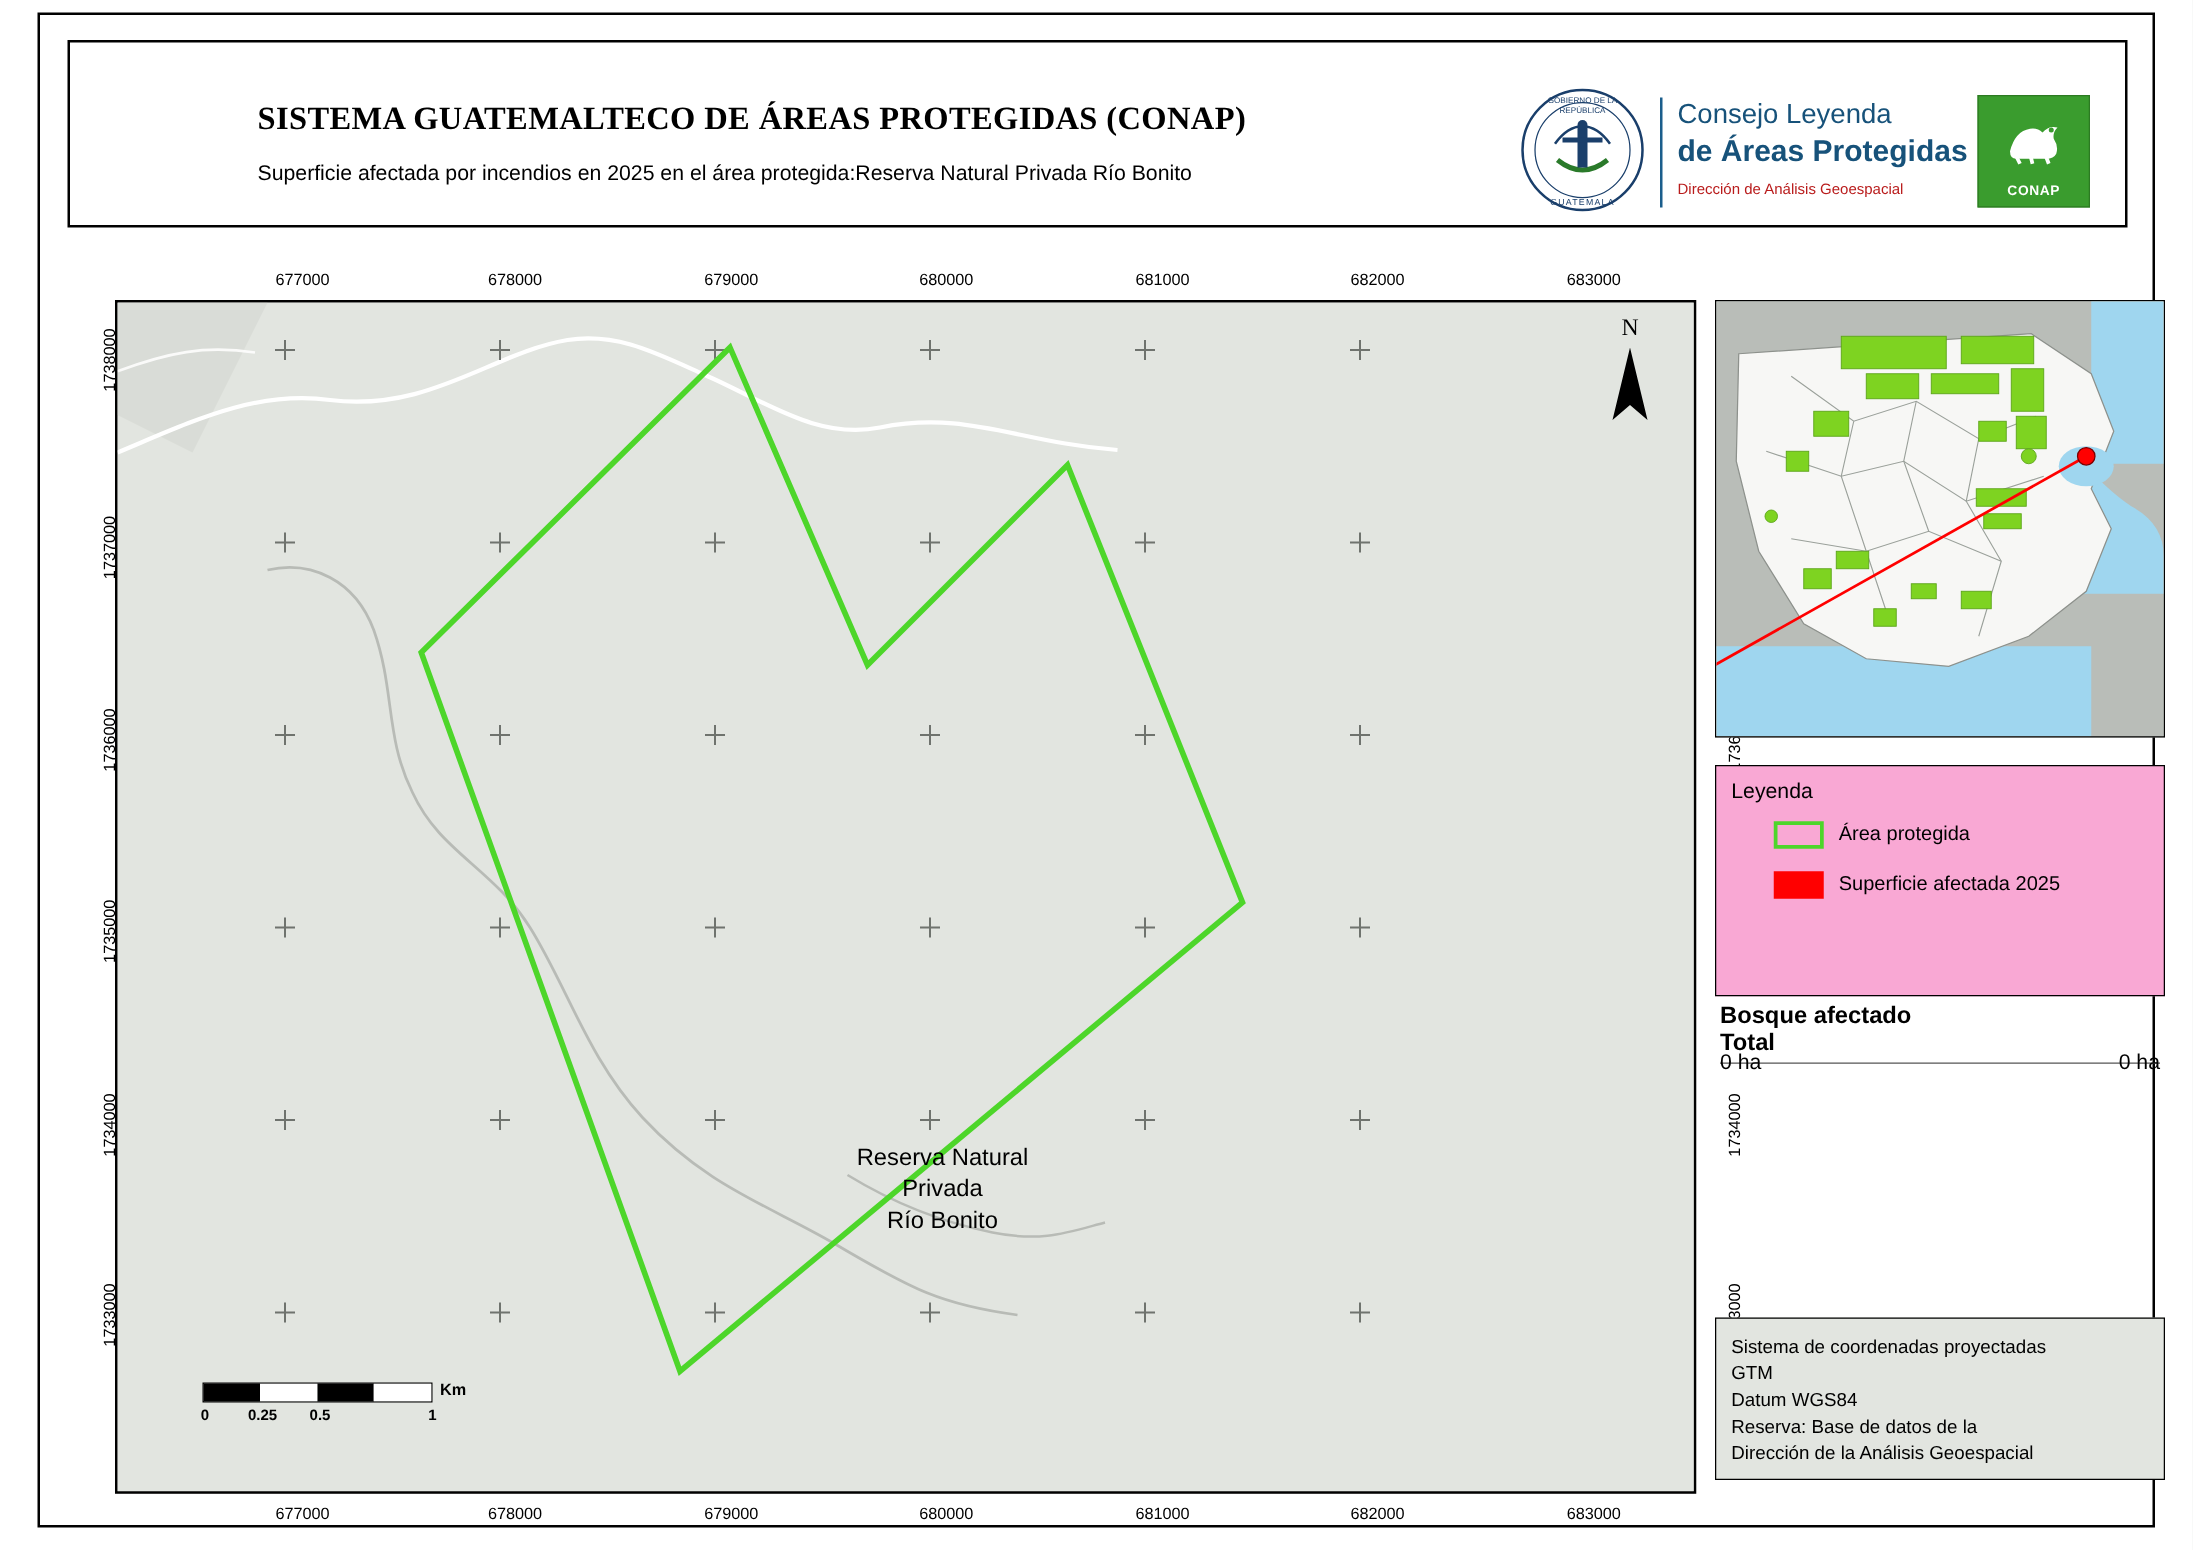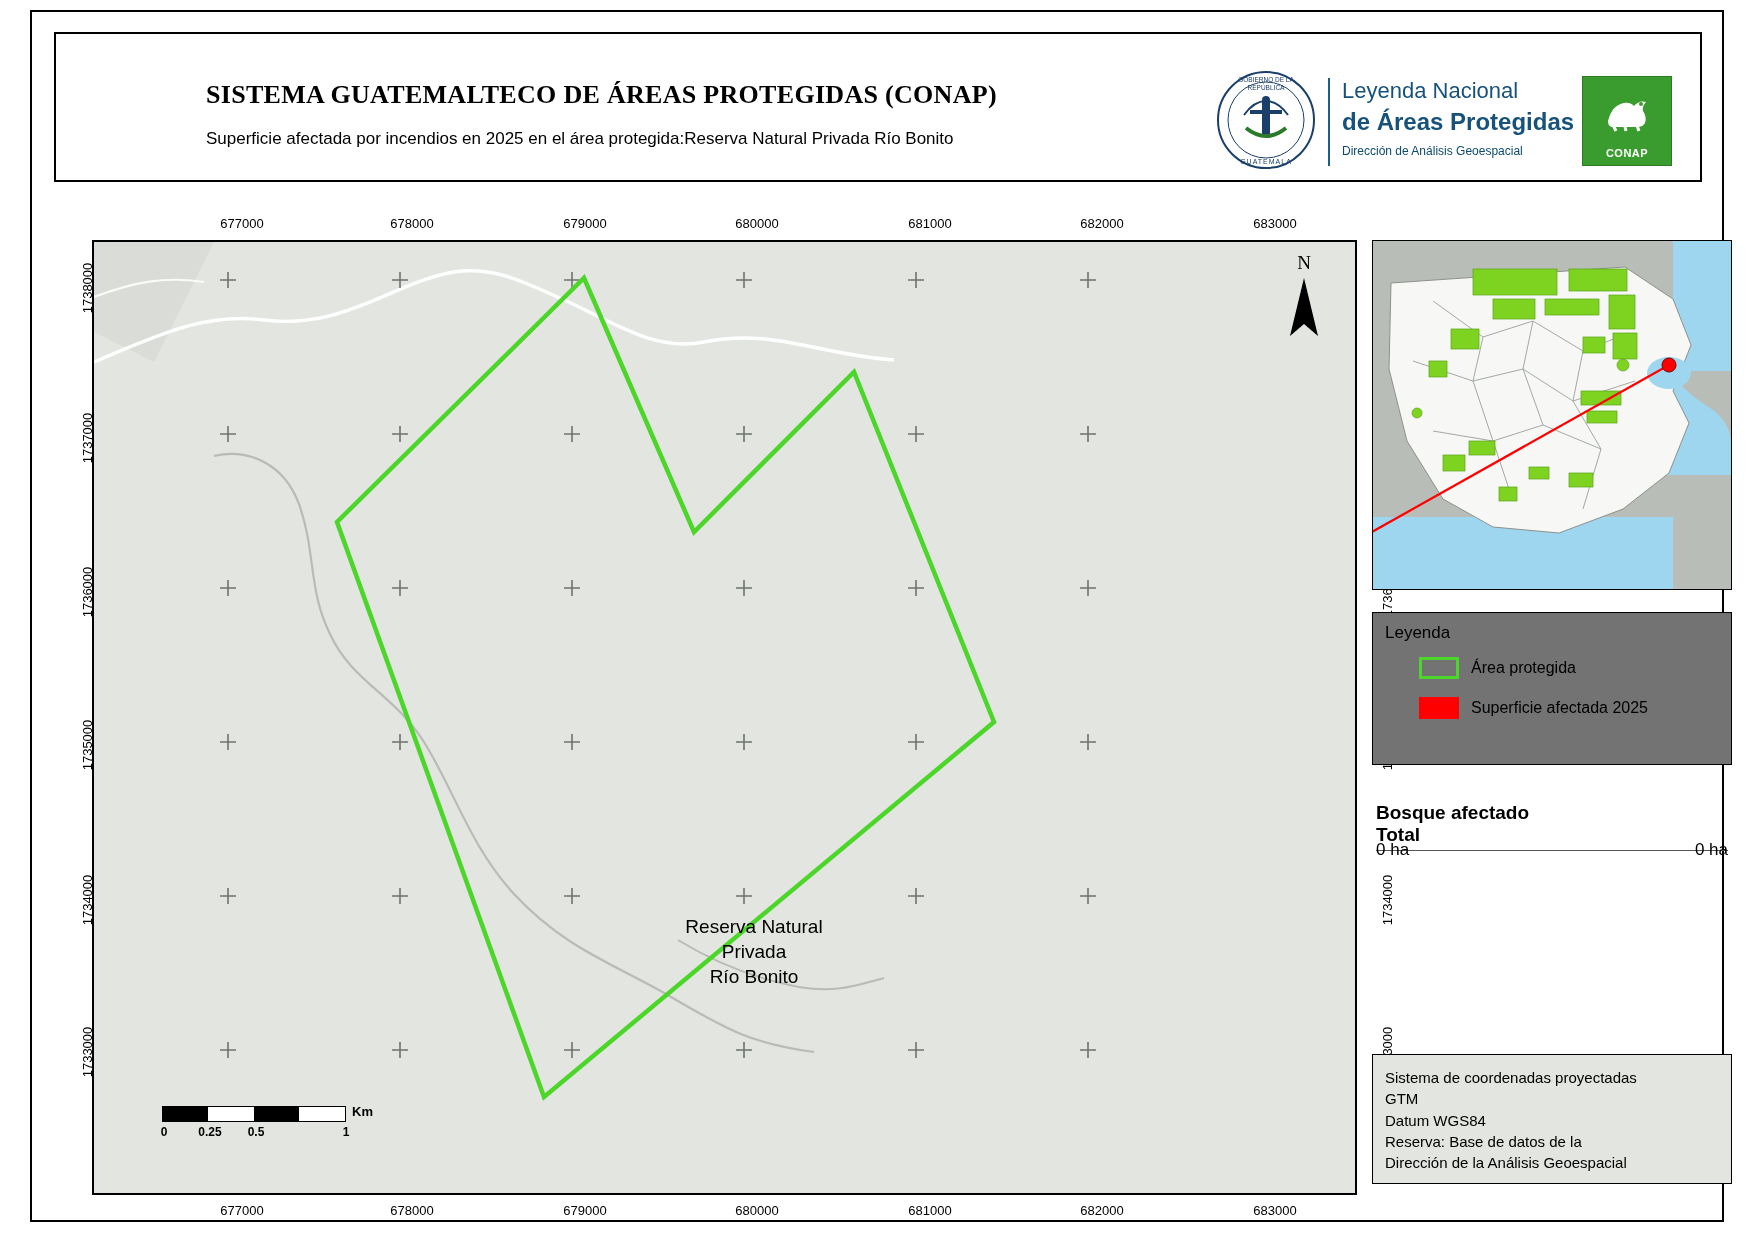--- a/index.html
+++ b/index.html
@@ -90,21 +90,21 @@
     top: 34px;
     font-size: 24px;
     font-weight: bold;
     color: #17527a;
   }
   .conap-line3 {
     position: absolute;
     left: 14px;
     top: 70px;
     font-size: 12px;
-    color: #0c4a6e;
+    color: #b91c1c;
   }
   .conap-logo {
     position: absolute;
     left: 254px;
     top: 2px;
     width: 90px;
     height: 90px;
     background: #3a9c2e;
     border: 1px solid #2c7a22;
     box-sizing: border-box;
@@ -228,24 +228,24 @@
     border: 1px solid #000;
     box-sizing: border-box;
     background: #b9bdb8;
     overflow: hidden;
   }
   .legend-box {
     position: absolute;
     left: 1340px;
     top: 600px;
     width: 360px;
-    height: 153px;
+    height: 185px;
     border: 1px solid #000;
     box-sizing: border-box;
-    background: #737373;
+    background: #f9a8d4;
   }
   .legend-title {
     position: absolute;
     left: 12px;
     top: 10px;
     font-size: 17px;
     color: #000;
   }
   .legend-row {
     position: absolute;
@@ -339,21 +339,21 @@
         <rect x="34" y="40" width="32" height="4" fill="#1a3f6b"></rect>
         <circle cx="50" cy="30" r="4" fill="#1a3f6b"></circle>
         <text x="50" y="12" font-size="6.5" fill="#1a3f6b" text-anchor="middle" font-family="Liberation Sans, sans-serif">GOBIERNO DE LA</text>
         <text x="50" y="20" font-size="6.5" fill="#1a3f6b" text-anchor="middle" font-family="Liberation Sans, sans-serif">REPÚBLICA</text>
         <text x="50" y="94" font-size="7" fill="#1a3f6b" text-anchor="middle" font-family="Liberation Sans, sans-serif" letter-spacing="1">GUATEMALA</text>
       </svg>
     </div>
 
     <div class="conap-block">
       <div class="conap-divider"></div>
-      <div class="conap-line1">Leyenda Nacional</div>
+      <div class="conap-line1">Consejo Leyenda</div>
       <div class="conap-line2">de Áreas Protegidas</div>
       <div class="conap-line3">Dirección de Análisis Geoespacial</div>
       <div class="conap-logo">
         <svg class="conap-animal" width="58" height="46" viewBox="0 0 58 46">
           <path d="M10 34 q4 -16 16 -18 q6 -1 10 3 q5 -6 12 -4 q-4 4 -3 9 q4 6 2 12 q-2 4 -8 4 l-24 0 q-5 0 -5 -6 z" fill="#ffffff"></path>
           <circle cx="43" cy="17" r="2" fill="#3a9c2e"></circle>
           <path d="M14 36 l4 8 M26 36 l2 8 M38 36 l3 8" stroke="#ffffff" stroke-width="3"></path>
         </svg>
         <div class="conap-logo-text">CONAP</div>
       </div>

